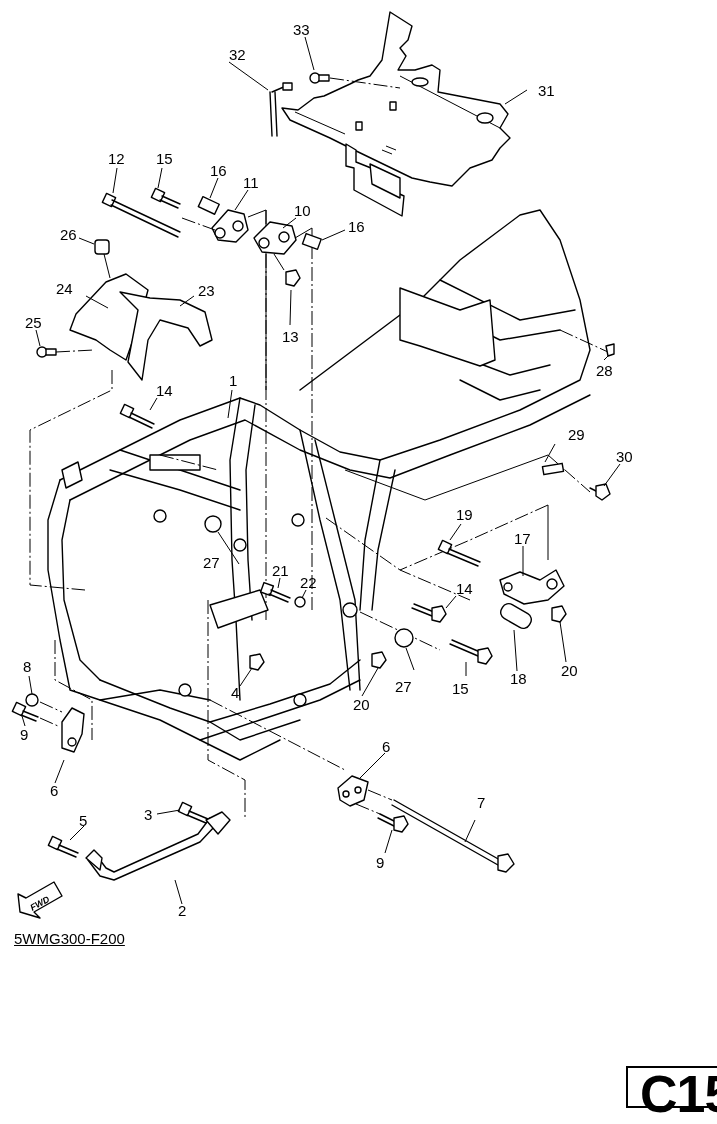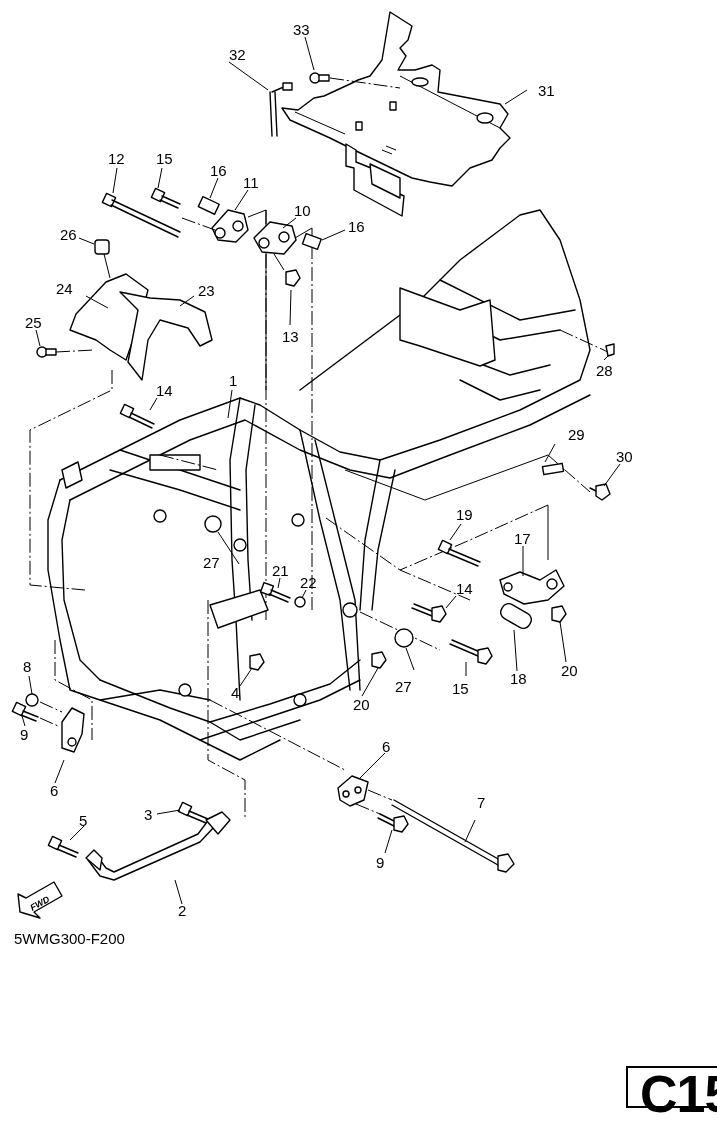--- a/index.html
+++ b/index.html
@@ -3,21 +3,21 @@
 <meta charset="utf-8">
 <style>
   html,body{margin:0;padding:0;background:#fff;}
   body{width:717px;height:1124px;overflow:hidden;position:relative;font-family:"Liberation Sans",sans-serif;}
   svg{position:absolute;left:0;top:0;}
   .ln{fill:none;stroke:#000;stroke-width:1.4;stroke-linejoin:round;stroke-linecap:round;}
   .thin{fill:none;stroke:#000;stroke-width:1;}
   .dash{fill:none;stroke:#000;stroke-width:1;stroke-dasharray:14 3 2 3;}
   .part{fill:#fff;stroke:#000;stroke-width:1.4;stroke-linejoin:round;}
   .lbl{font-family:"Liberation Sans",sans-serif;font-size:15px;fill:#000;}
-  #drawing-code{position:absolute;left:14px;top:930px;font-size:15px;color:#000;}
+  #drawing-code{position:absolute;left:14px;top:930px;font-size:15px;color:#000;text-decoration:underline;}
   #page-badge{position:absolute;left:626px;top:1066px;width:120px;height:42px;border:2px solid #000;box-sizing:border-box;}
   #page-badge span{position:absolute;left:12px;top:-4px;font-weight:bold;font-size:52px;letter-spacing:-1px;}
 </style>
 </head>
 <body>
 
 <svg width="717" height="1124" viewBox="0 0 717 1124">
 
   <g>
     <path class="part" d="M390 12 L412 26 L408 40 L400 48 L406 56 L398 70 L415 70 L432 65 L440 70 L438 92 L500 104 L508 114 L500 128 L510 138 L500 148 L492 160 L470 168 L452 186 L430 182 L412 178 L350 148 L330 138 L290 120 L282 108 L298 110 L314 98 L324 96 L350 84 L358 80 L370 76 L382 60 Z"></path>

